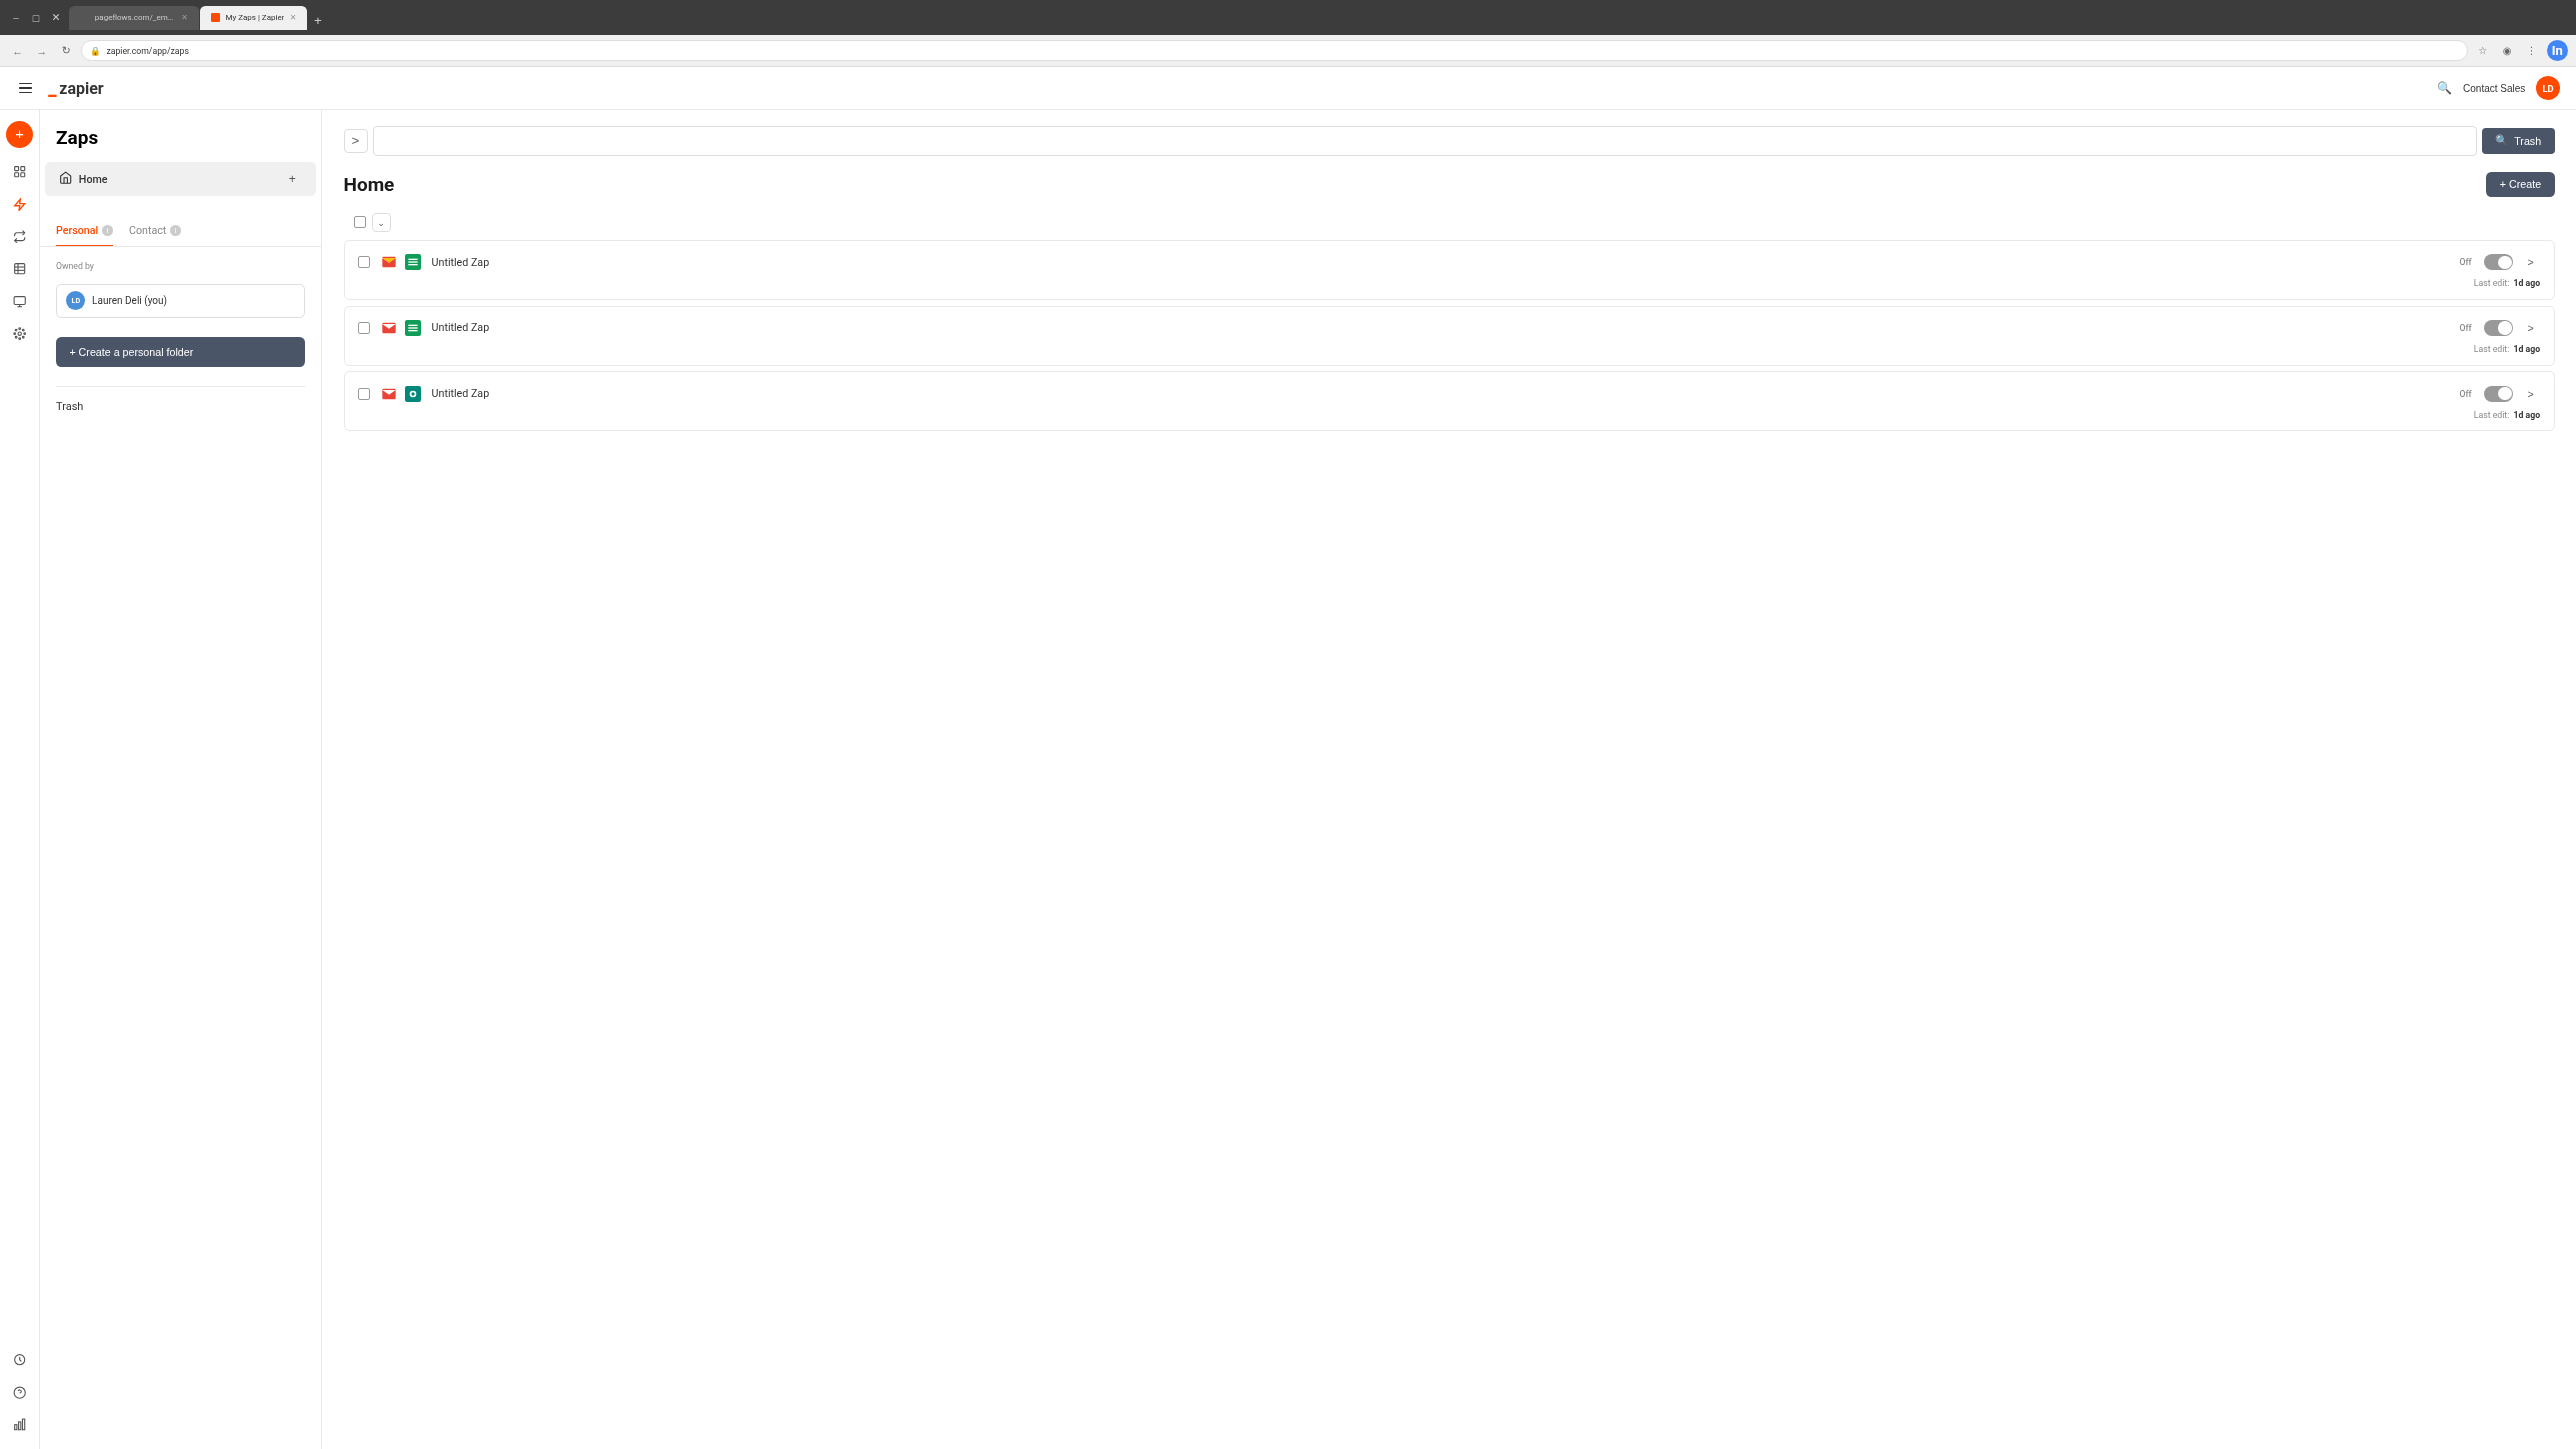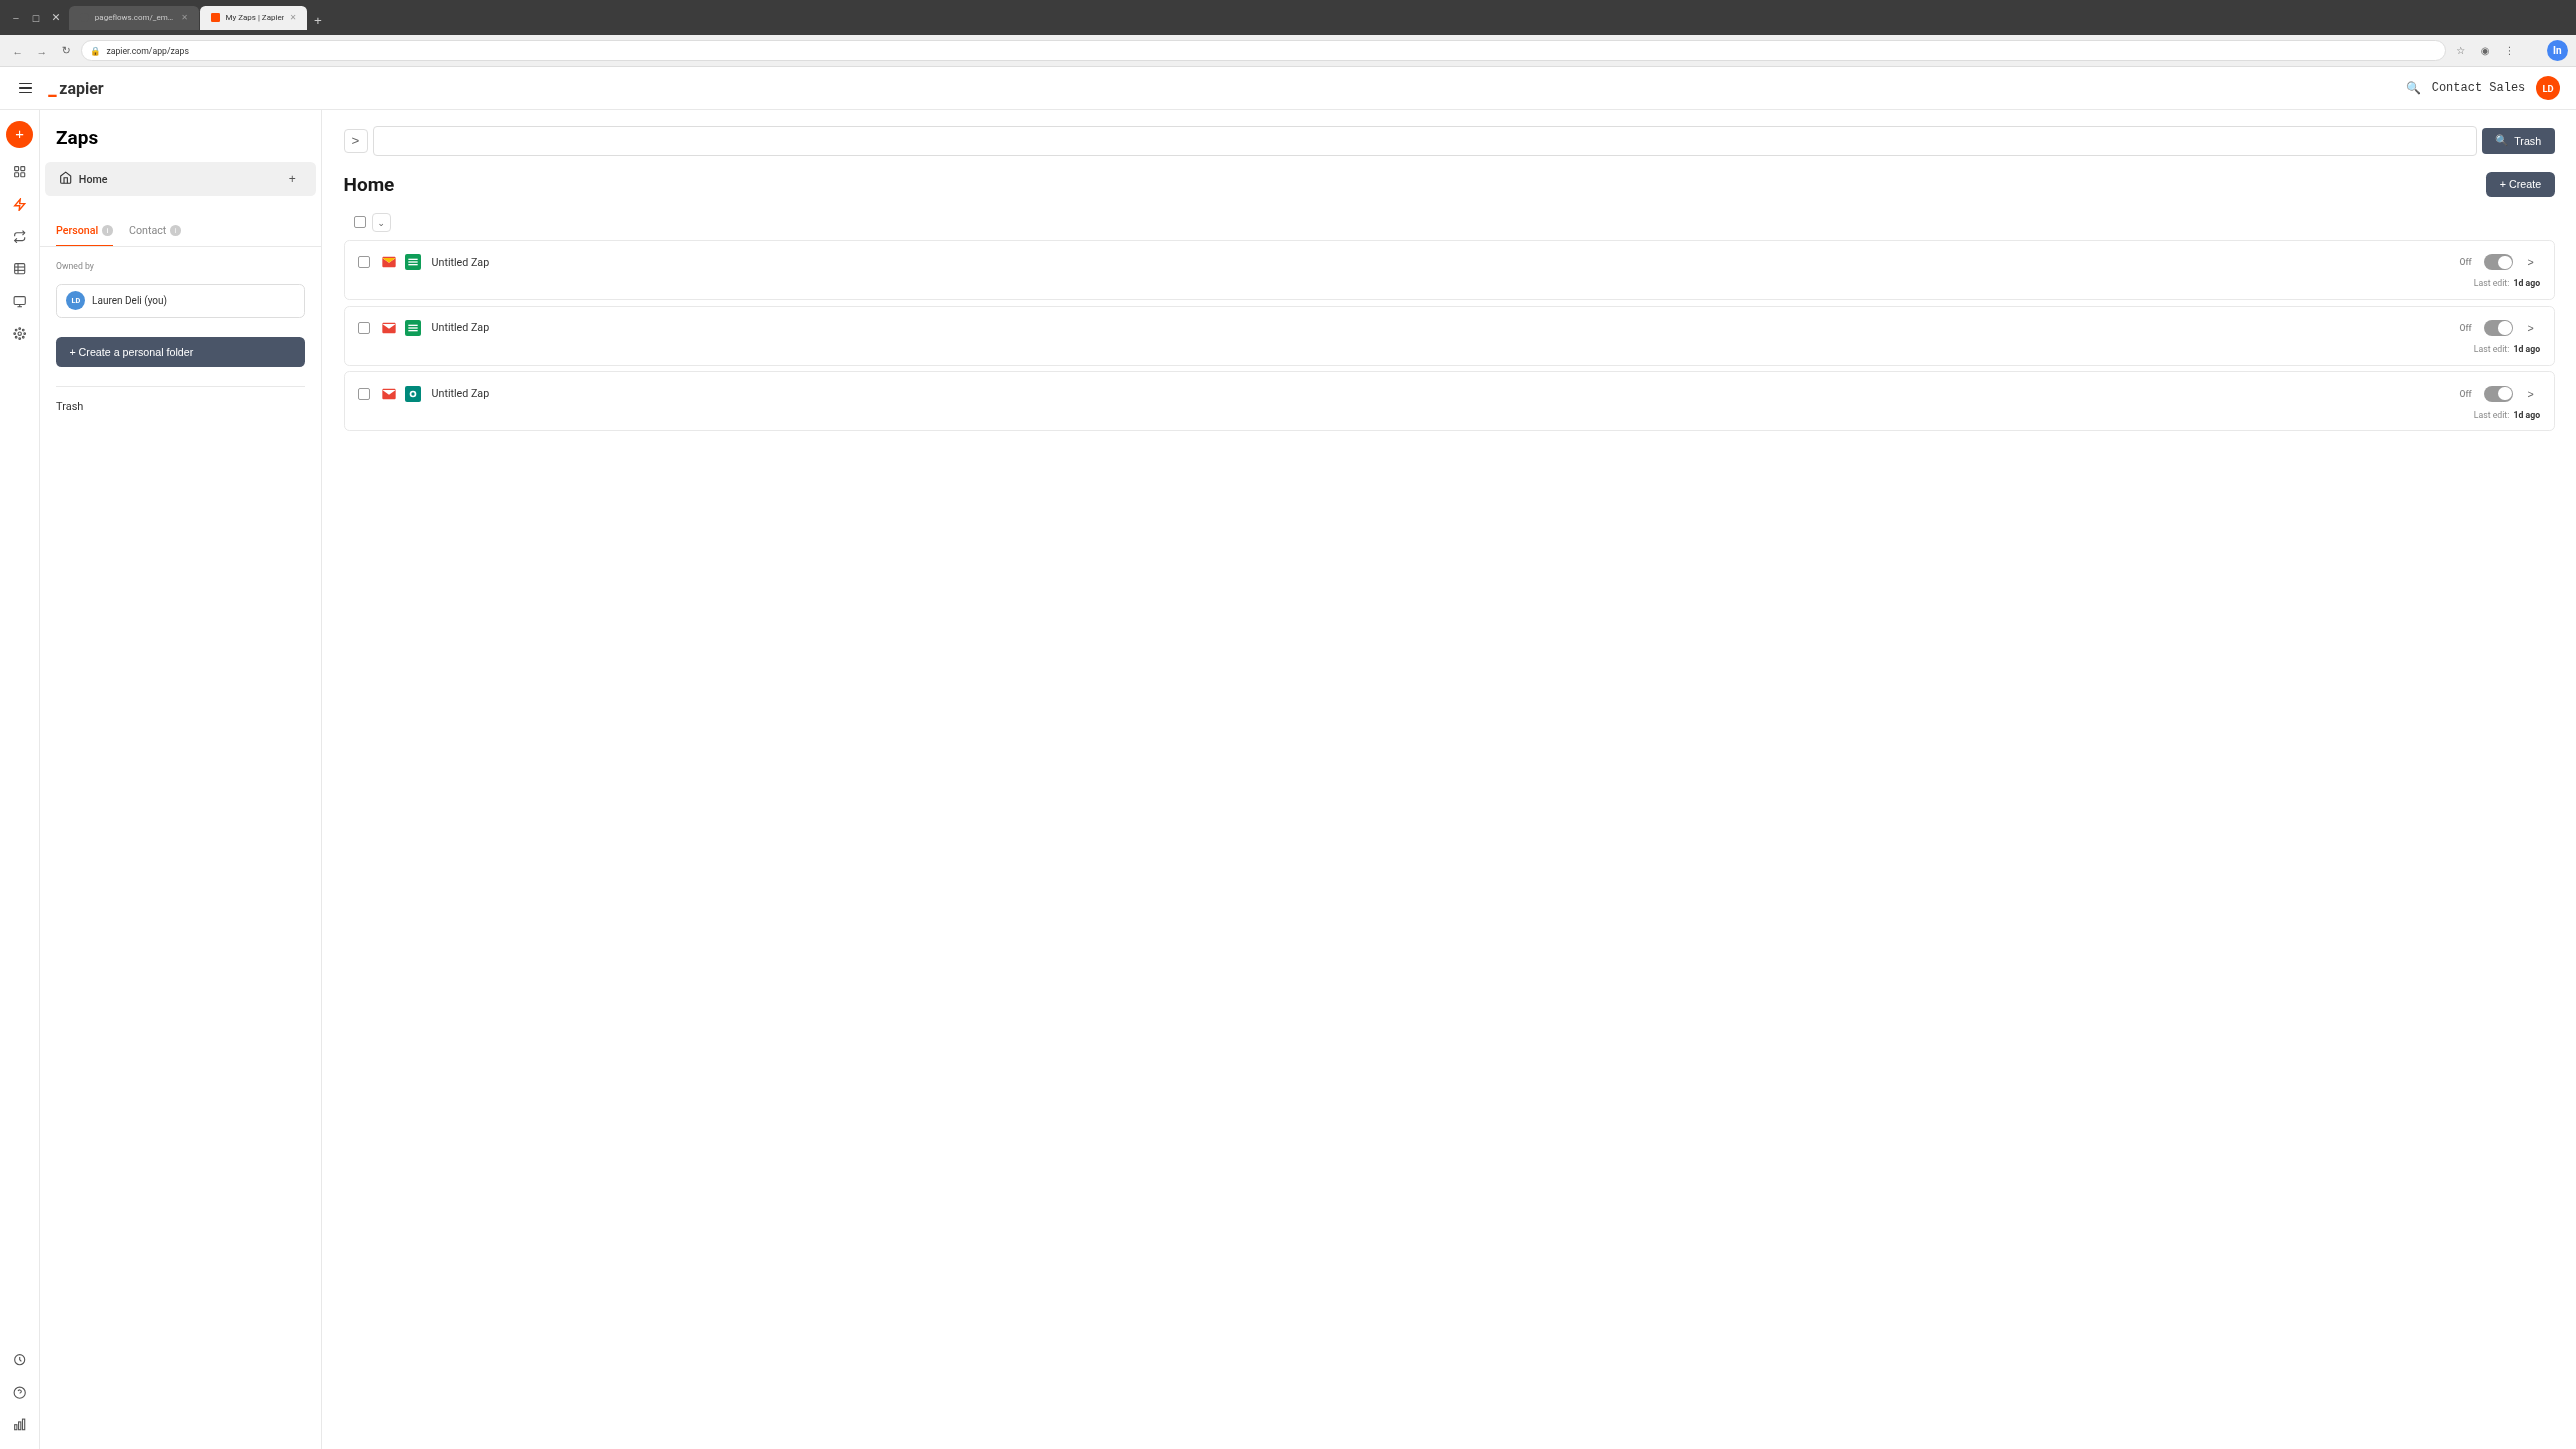--- a/index.html
+++ b/index.html
@@ -136,23 +136,22 @@
       width: 21.5px;
       height: 21.5px;
       border-radius: 50%;
       background: #4285f4;
       border: none;
       cursor: pointer;
       display: flex;
       align-items: center;
       justify-content: center;
       color: white;
-      font-size: 10px;
+      font-size: 13px;
       font-weight: bold;
-      margin-left: 22px;
     }
 
     
     .app-wrapper {
       display: flex;
       flex-direction: column;
       height: calc(100vh - 67px);
       background: white;
     }
 
@@ -207,22 +206,21 @@
       border: none;
       cursor: pointer;
       color: #555;
       font-size: 12px;
     }
     .contact-sales-btn {
       background: none;
       border: none;
       cursor: pointer;
       color: #333;
-      font-size: 12px;
-      font-family: Liberation Mono, monospace;
+      font-size: 10px;
     }
     .user-avatar-btn {
       width: 24px;
       height: 24px;
       border-radius: 50%;
       background: #ff4a00;
       border: none;
       cursor: pointer;
       display: flex;
       align-items: center;

